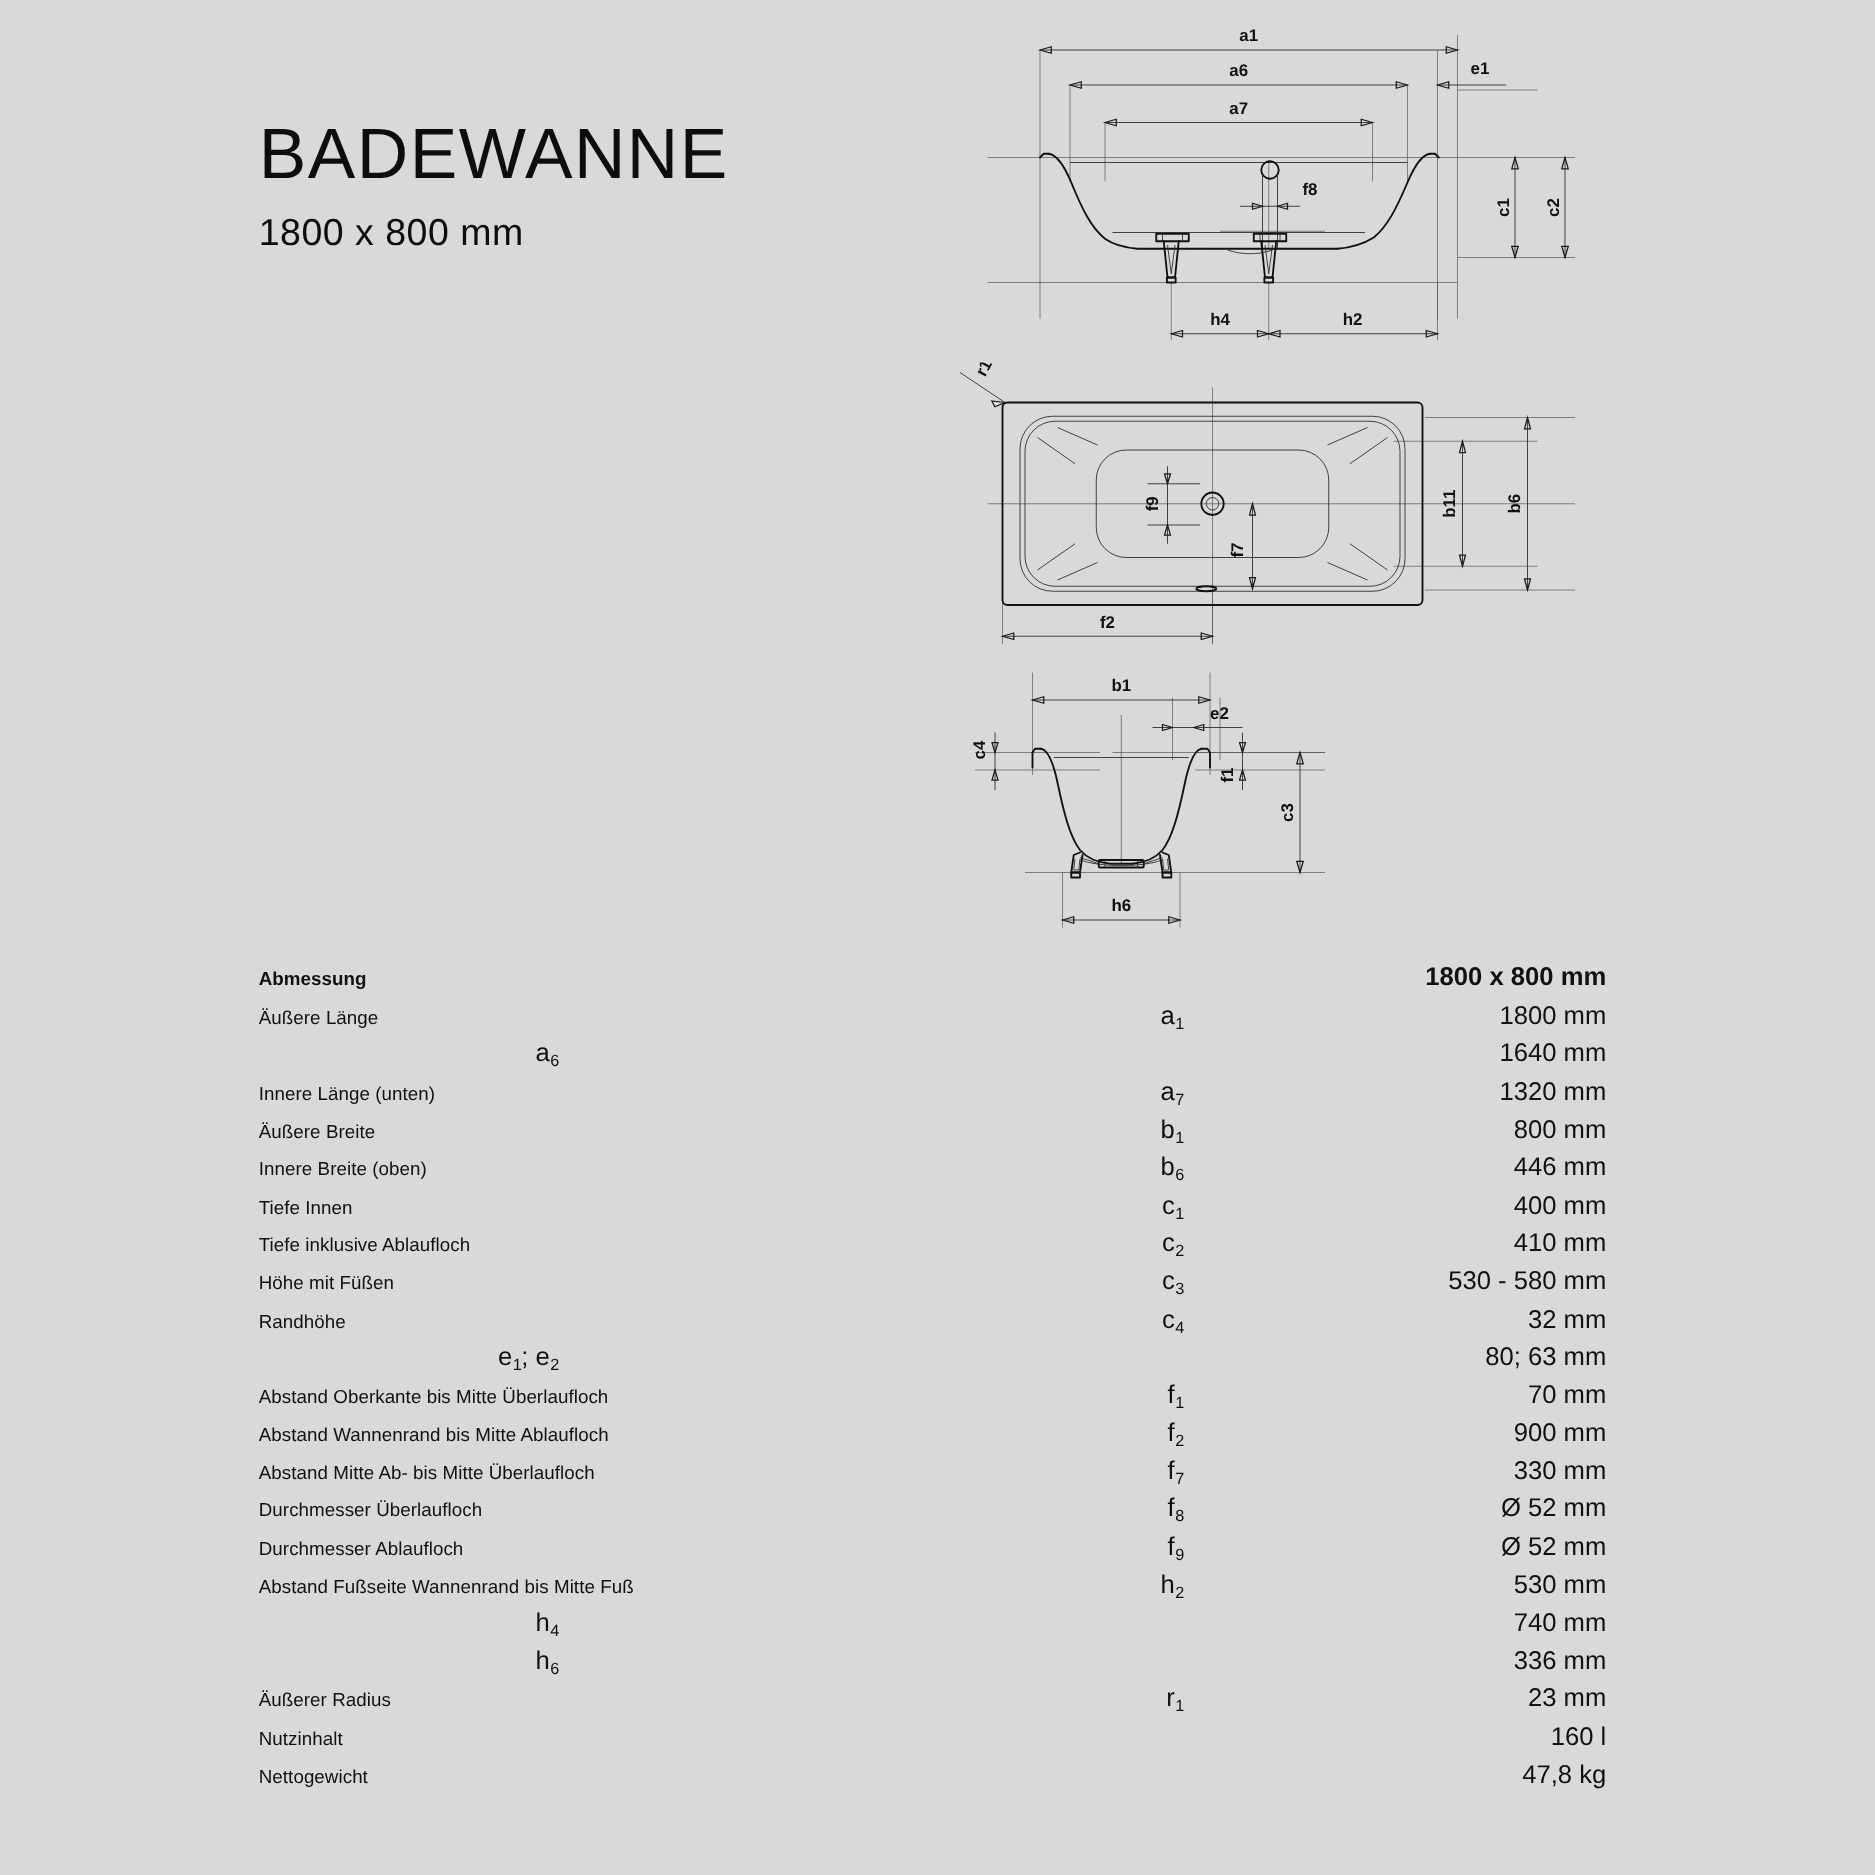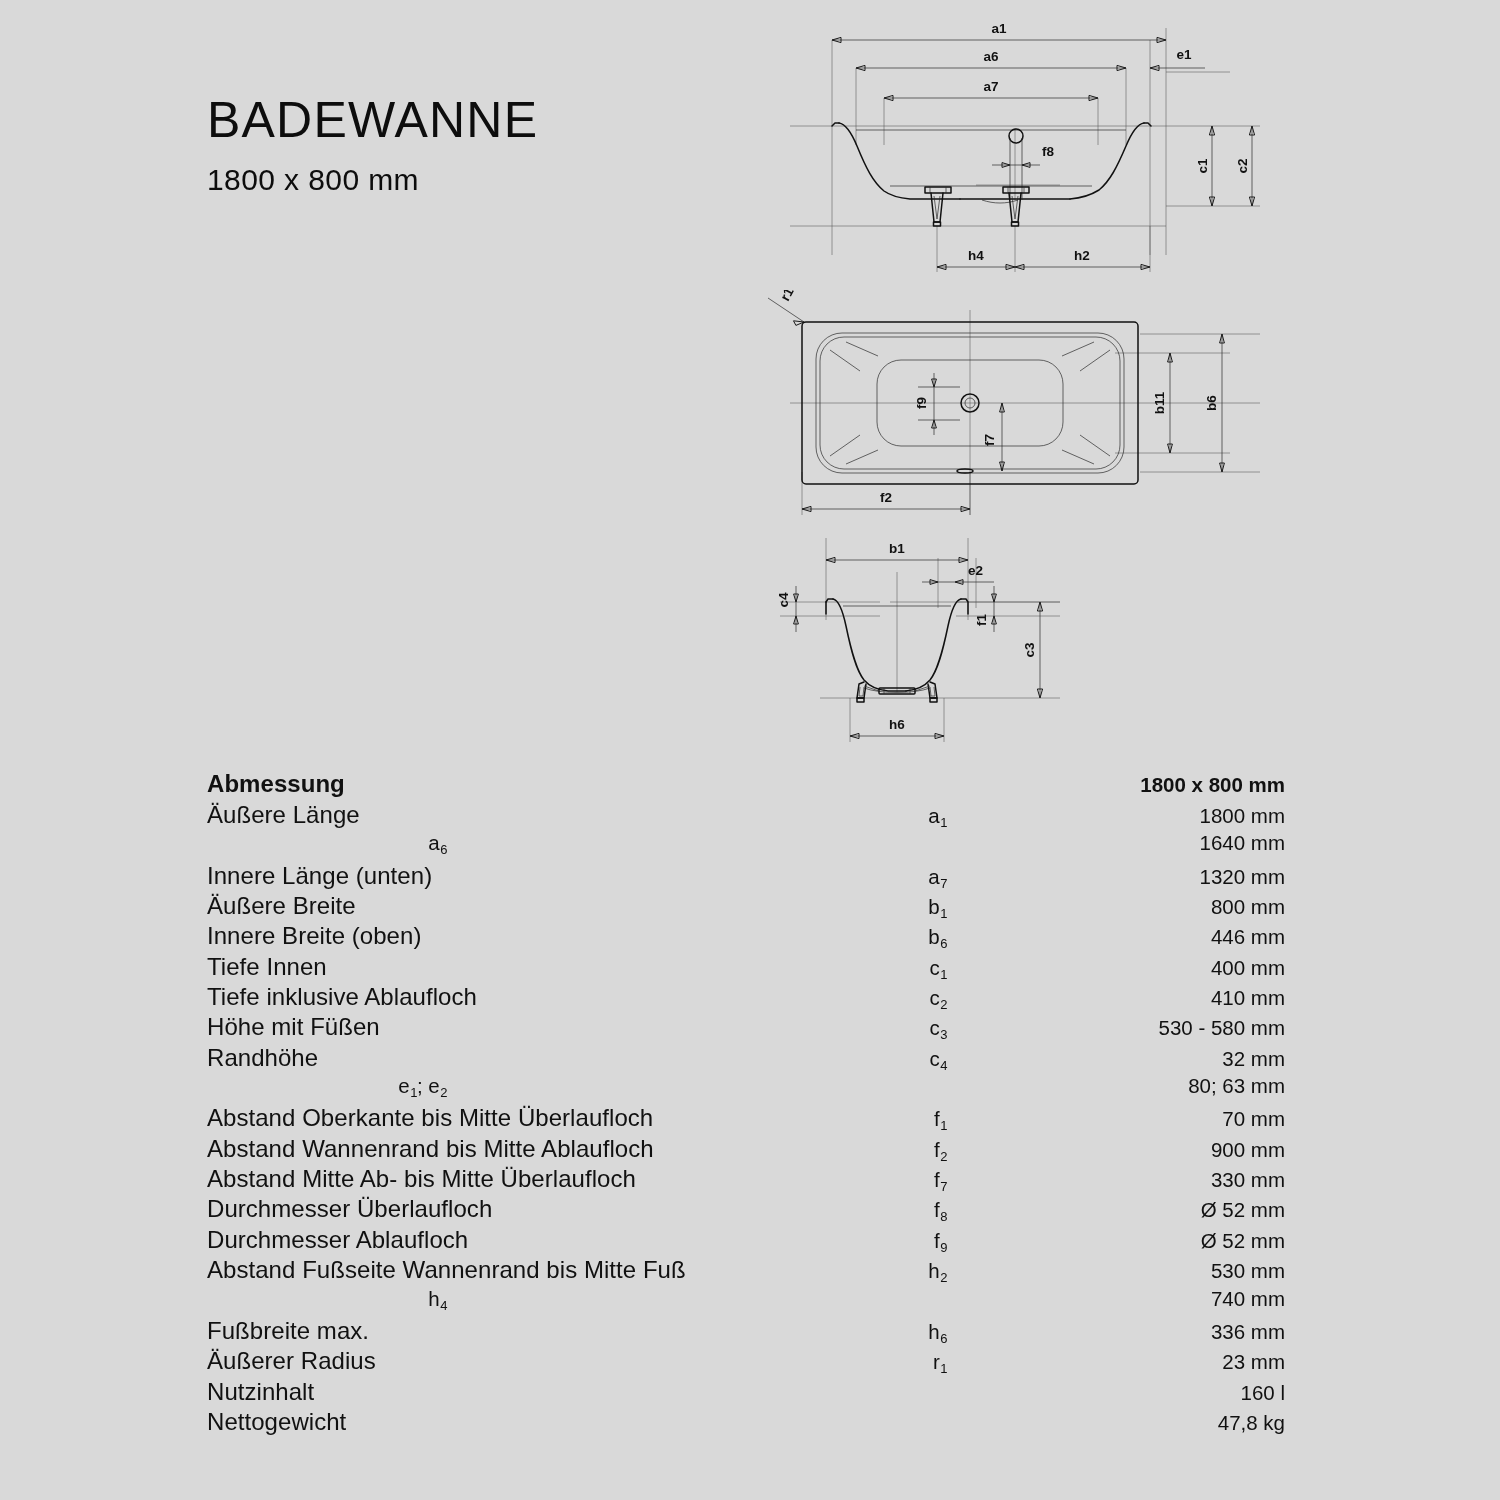--- a/index.html
+++ b/index.html
@@ -10,21 +10,21 @@
     font-family:"Liberation Sans","DejaVu Sans",sans-serif;
     color:#111;
     overflow:hidden;
     position:relative;
   }
   .page{position:absolute;inset:0;}
 
   
   .title-block{position:absolute;left:207px;top:95px;}
   .title{
-    font-size:50px;font-weight:400;letter-spacing:1.2px;
+    font-size:57px;font-weight:400;letter-spacing:1.2px;
     line-height:1.0;color:#0d0d0d;margin:0;
   }
   .subtitle{
     font-size:30px;font-weight:400;letter-spacing:0.4px;
     margin:18px 0 0 0;color:#0d0d0d;
   }
 
   
   .drawings{position:absolute;left:760px;top:10px;width:560px;height:760px;}
   .dwg{position:absolute;}
@@ -35,21 +35,21 @@
   
   .spec-table{
     position:absolute;left:207px;top:770px;width:1090px;
   }
   .spec-row{
     display:flex;align-items:baseline;
     height:30.35px;
   }
   .spec-row .c-label{
     flex:0 0 500px;
-    font-size:24px;
+    font-size:15px;
     letter-spacing:0.05px;
     white-space:nowrap;
     color:#111;
   }
   .spec-row .c-sym{
     flex:0 0 240px;
     text-align:right;
     font-size:20.5px;
     white-space:nowrap;
     color:#111;
@@ -490,21 +490,20 @@
         <div class="spec-row">
           <div class="c-label">Abstand Fußseite Wannenrand bis Mitte Fuß</div>
           <div class="c-sym">h<sub>2</sub></div>
           <div class="c-val">530 mm</div>
         </div>
         <div class="spec-row">
           <div class="c-sym">h<sub>4</sub></div>
           <div class="c-val">740 mm</div>
         </div>
         <div class="spec-row">
-          <div class="c-label">Fußbreite max.</div>
           <div class="c-sym">h<sub>6</sub></div>
           <div class="c-val">336 mm</div>
         </div>
         <div class="spec-row">
           <div class="c-label">Äußerer Radius</div>
           <div class="c-sym">r<sub>1</sub></div>
           <div class="c-val">23 mm</div>
         </div>
         <div class="spec-row">
           <div class="c-label">Nutzinhalt</div>

